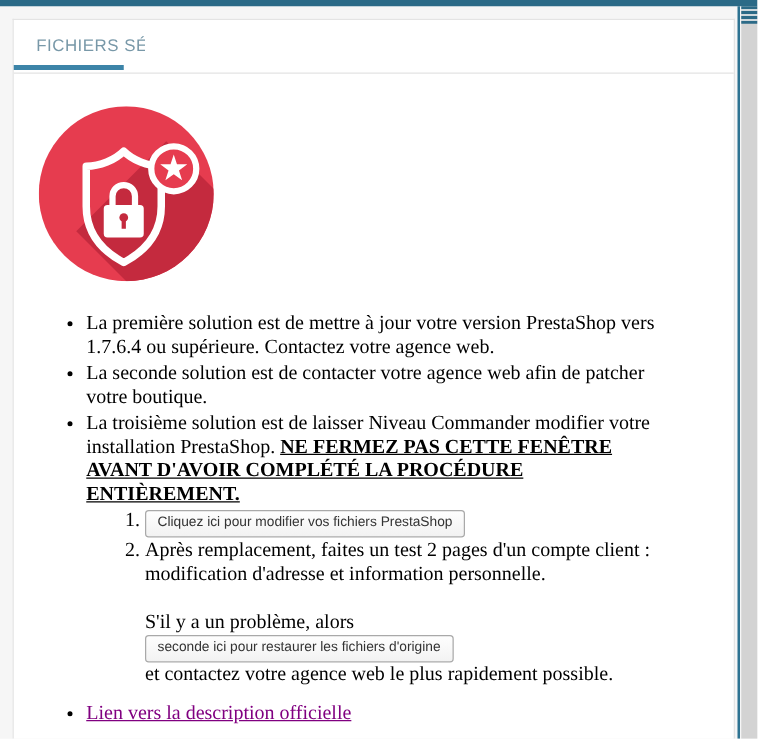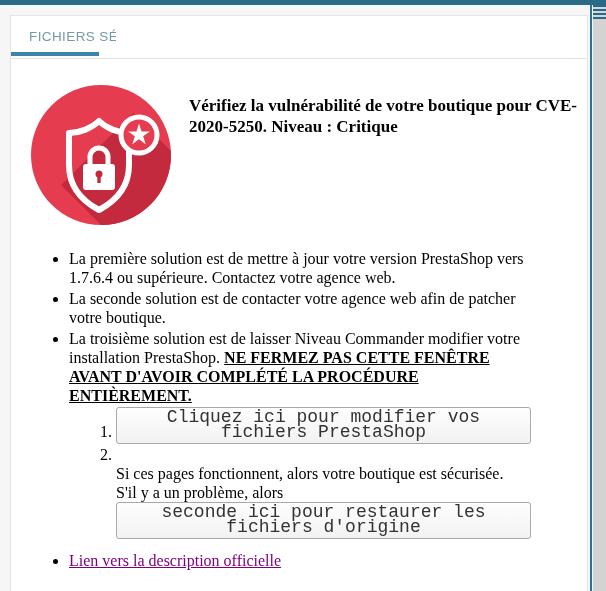--- a/index.html
+++ b/index.html
@@ -31,21 +31,21 @@
   .title { margin-left:18px; margin-top:10px; width:425px; font-weight:bold;
     font-size:17px; line-height:21px; }
 
   ul.solutions { margin-top:24px; padding-left:58px; list-style:disc outside; width:520px; }
   ul.solutions > li { margin-bottom:2px; }
   .warning { font-weight:bold; text-decoration:underline;text-align:center; }
 
   ol.steps { margin-top:2px; padding-left:47px; list-style:decimal outside; }
   ol.steps > li { margin-bottom:1px; }
 
-  .ui-btn { display:inline-block; font-family:Liberation Mono, monospace; font-size:18px;
+  .ui-btn { display:inline-block; font-family:Liberation Sans, sans-serif; font-size:11px;
     color:#333; background:linear-gradient(#fefefe,#f2f2f2); border:1px solid #a9a9a9;
     border-radius:3px; padding:2px 9px 3px 9px; line-height:15px; cursor:pointer; vertical-align:baseline; }
 
   .info-heading { margin-top:14px; margin-left:18px; }
 
   ul.links { margin-top:12px; padding-left:58px; list-style:disc outside; }
   ul.links > li { margin-bottom:3px; }
   ul.links a { color:#800080; text-decoration:underline; cursor:pointer; }
 </style>
 </head>
@@ -81,41 +81,41 @@
           <path d="M68 36 C 61 43, 49 48, 38 48 L 38 80 C 38 103, 53 117, 68 125 C 83 117, 98 103, 98 80 L 98 48 C 87 48, 75 43, 68 36 Z" fill="none" stroke="#ffffff" stroke-width="6" stroke-linejoin="round"></path>
           <path d="M 59,80 L 59,72 A 9 9 0 0 1 77,72 L 77,80" fill="none" stroke="#ffffff" stroke-width="5"></path>
           <rect x="52" y="79" width="32" height="26" rx="3" fill="#ffffff"></rect>
           <circle cx="68" cy="89" r="3.5" fill="#c42a3e"></circle>
           <rect x="66.3" y="90" width="3.4" height="8" fill="#c42a3e"></rect>
           <circle cx="108" cy="50" r="18" fill="#e63c4f" stroke="#ffffff" stroke-width="5"></circle>
           <g transform="translate(108,50) scale(0.95)">
             <path d="M 0,-12 L 2.7,-3.7 L 11.4,-3.7 L 4.4,1.4 L 7.05,9.7 L 0,4.6 L -7.05,9.7 L -4.4,1.4 L -11.4,-3.7 L -2.7,-3.7 Z" fill="#ffffff"></path>
           </g>
         </svg>
-        <div class="title">Vérifiez la vulnérabilité de votre boutique pour CVE-2020-5250. Niveau : Critique</div>
       </div>
 
       <ul class="solutions">
         <li>
           <span>La première solution est de mettre à jour votre version PrestaShop vers 1.7.6.4 ou supérieure. Contactez votre agence web.</span>
         </li>
         <li>
           <span>La seconde solution est de contacter votre agence web afin de patcher votre boutique.</span>
         </li>
         <li>
           <span>La troisième solution est de laisser Niveau Commander modifier votre installation PrestaShop. </span><span class="warning">NE FERMEZ PAS CETTE FENÊTRE AVANT D'AVOIR COMPLÉTÉ LA PROCÉDURE ENTIÈREMENT.</span>
           <ol class="steps">
             <li>
               <button class="ui-btn">Cliquez ici pour modifier vos fichiers PrestaShop</button>
             </li>
             <li>
+              <span>Après remplacement, faites un test 2 pages d'un compte client : modification d'adresse et information personnelle.</span><br>
               <br>
-              <span>Si ces pages fonctionnent, alors votre boutique est sécurisée.</span><br>
               <span>S'il y a un problème, alors</span>
               <button class="ui-btn">seconde ici pour restaurer les fichiers d'origine</button><br>
+              <span>et contactez votre agence web le plus rapidement possible.</span>
             </li>
           </ol>
         </li>
       </ul>
 
 
       <ul class="links">
         <li>
           <a>Lien vers la description officielle</a>
         </li>

